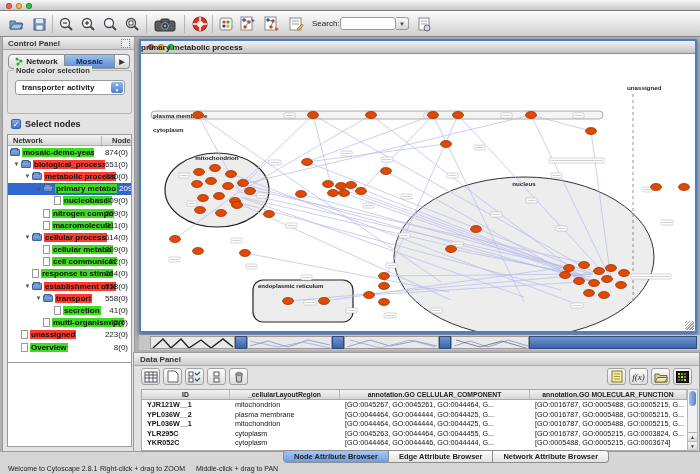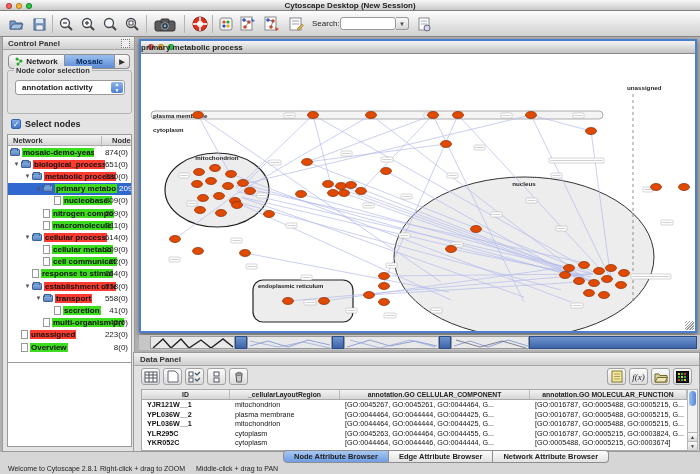--- a/index.html
+++ b/index.html
@@ -136,21 +136,20 @@
 </style>
 </head>
 <body>
 
 <div class="titlebar">
   <div class="lights">
     <div class="light r"></div>
     <div class="light y"></div>
     <div class="light g"></div>
   </div>
-  <div class="title">Cytoscape Desktop (New Session)</div>
 </div>
 
 <div class="toolbar">
   <div class="tbtn" style="left:6px">
     <svg class="icon-svg" width="16" height="16">
         <path d="M2 5 h5 l1 2 h6 v6 H2 z" fill="#7fa0c6" stroke="#44618a" stroke-width="1"></path>
         <path d="M2 13 l3-5 h10 l-3 5 z" fill="#a9c2e0" stroke="#44618a" stroke-width="1"></path>
       </svg>
   </div>
   <div class="tbtn" style="left:29px">
@@ -279,21 +278,21 @@
       <span>Network</span>
     </div>
     <div class="cp-tab sel">
       <span>Mosaic</span>
     </div>
     <div class="cp-tab arrow">▶</div>
   </div>
   <div class="fieldset">
     <span class="legend">Node color selection</span>
     <div class="mac-select">
-      <span>annotation activity</span>
+      <span>transporter activity</span>
       <span class="stepper">▲<br>▼</span>
     </div>
   </div>
   <div class="chk-row">
     <div class="chk">✓</div>
     <span class="chk-label">Select nodes</span>
   </div>
   <div class="tree-box">
     <div class="tree-head">
       <span class="c1">Network</span>

